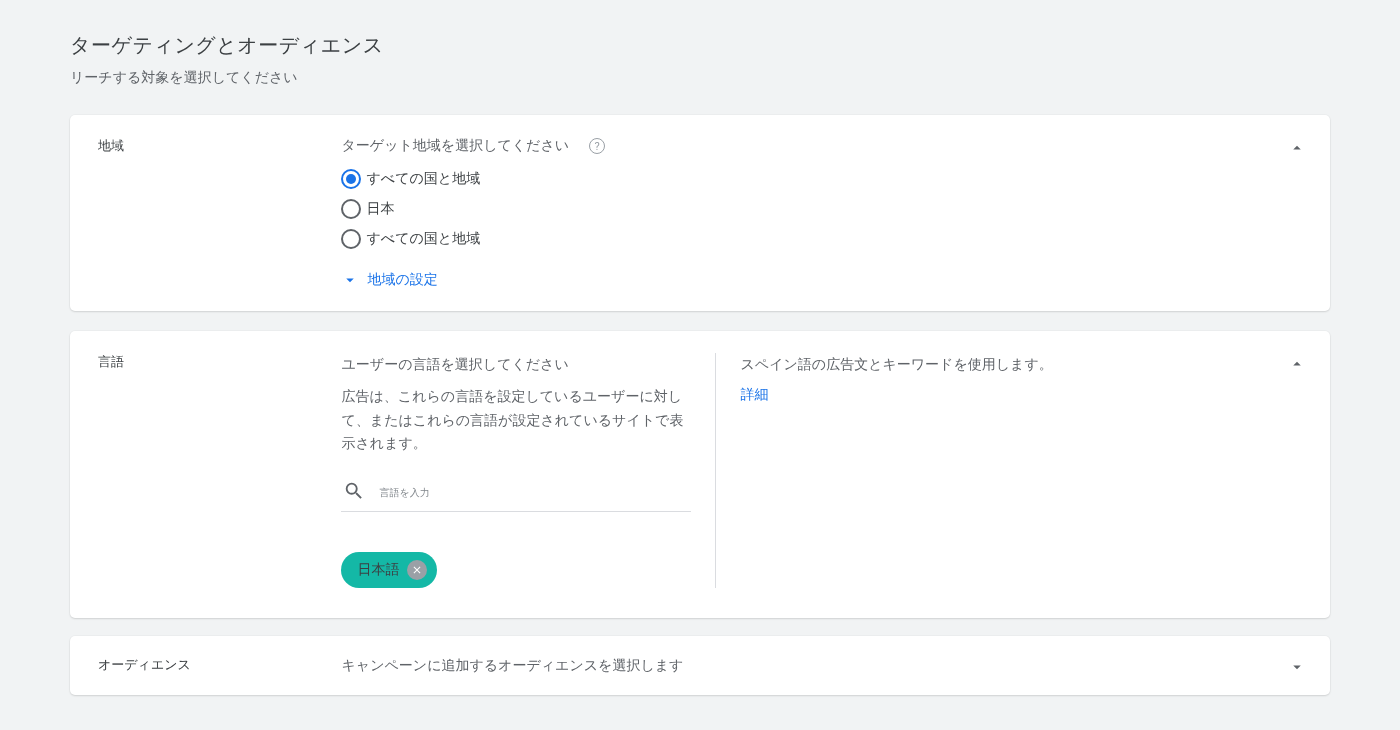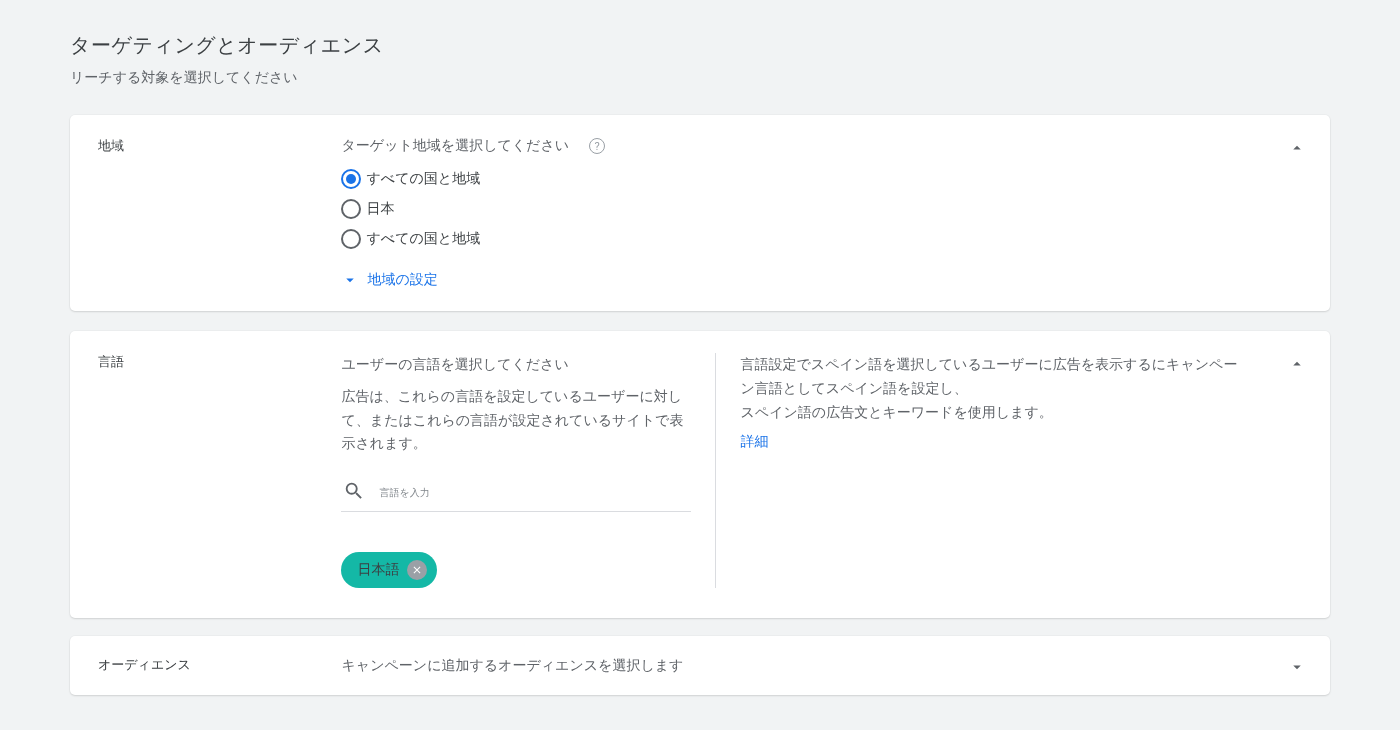--- a/index.html
+++ b/index.html
@@ -139,21 +139,20 @@
           <div class="chip">
             <span>日本語</span>
             <span class="x">
               <svg width="12" height="12" viewBox="0 0 24 24">
                   <path fill="currentColor" d="M19 6.41L17.59 5 12 10.59 6.41 5 5 6.41 10.59 12 5 17.59 6.41 19 12 13.41 17.59 19 19 17.59 13.41 12z"></path>
                 </svg>
             </span>
           </div>
         </div>
         <div class="lang-right">
-          <p class="gray-text">言語設定でスペイン語を選択しているユーザーに広告を表示するにキャンペーン言語としてスペイン語を設定し、</p>
           <p class="gray-text">スペイン語の広告文とキーワードを使用します。</p>
           <p style="margin-top:6px"><span class="link">詳細</span></p>
         </div>
       </div>
     </div>
   </div>
 
   <div class="card audience-card">
     <span class="top-chev">
       <svg width="18" height="18" viewBox="0 0 24 24">

